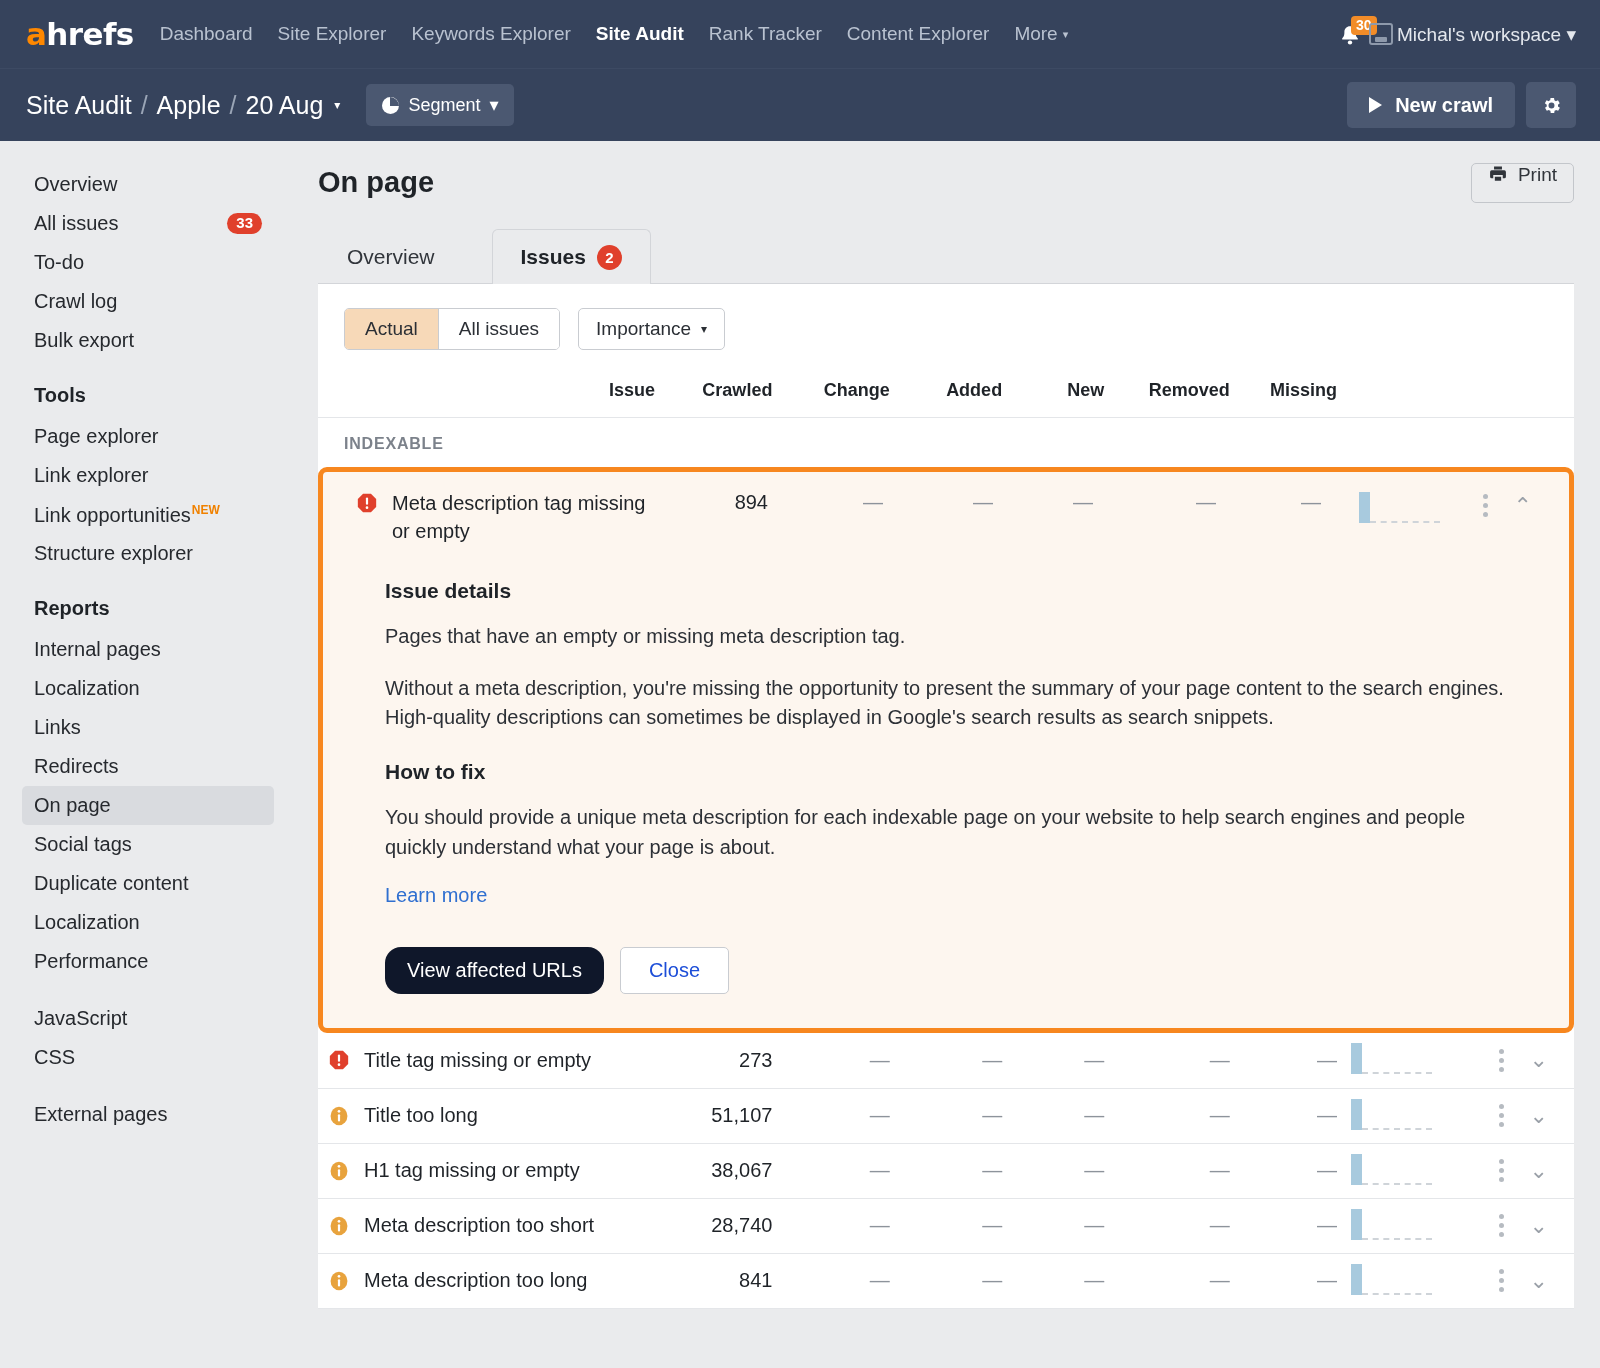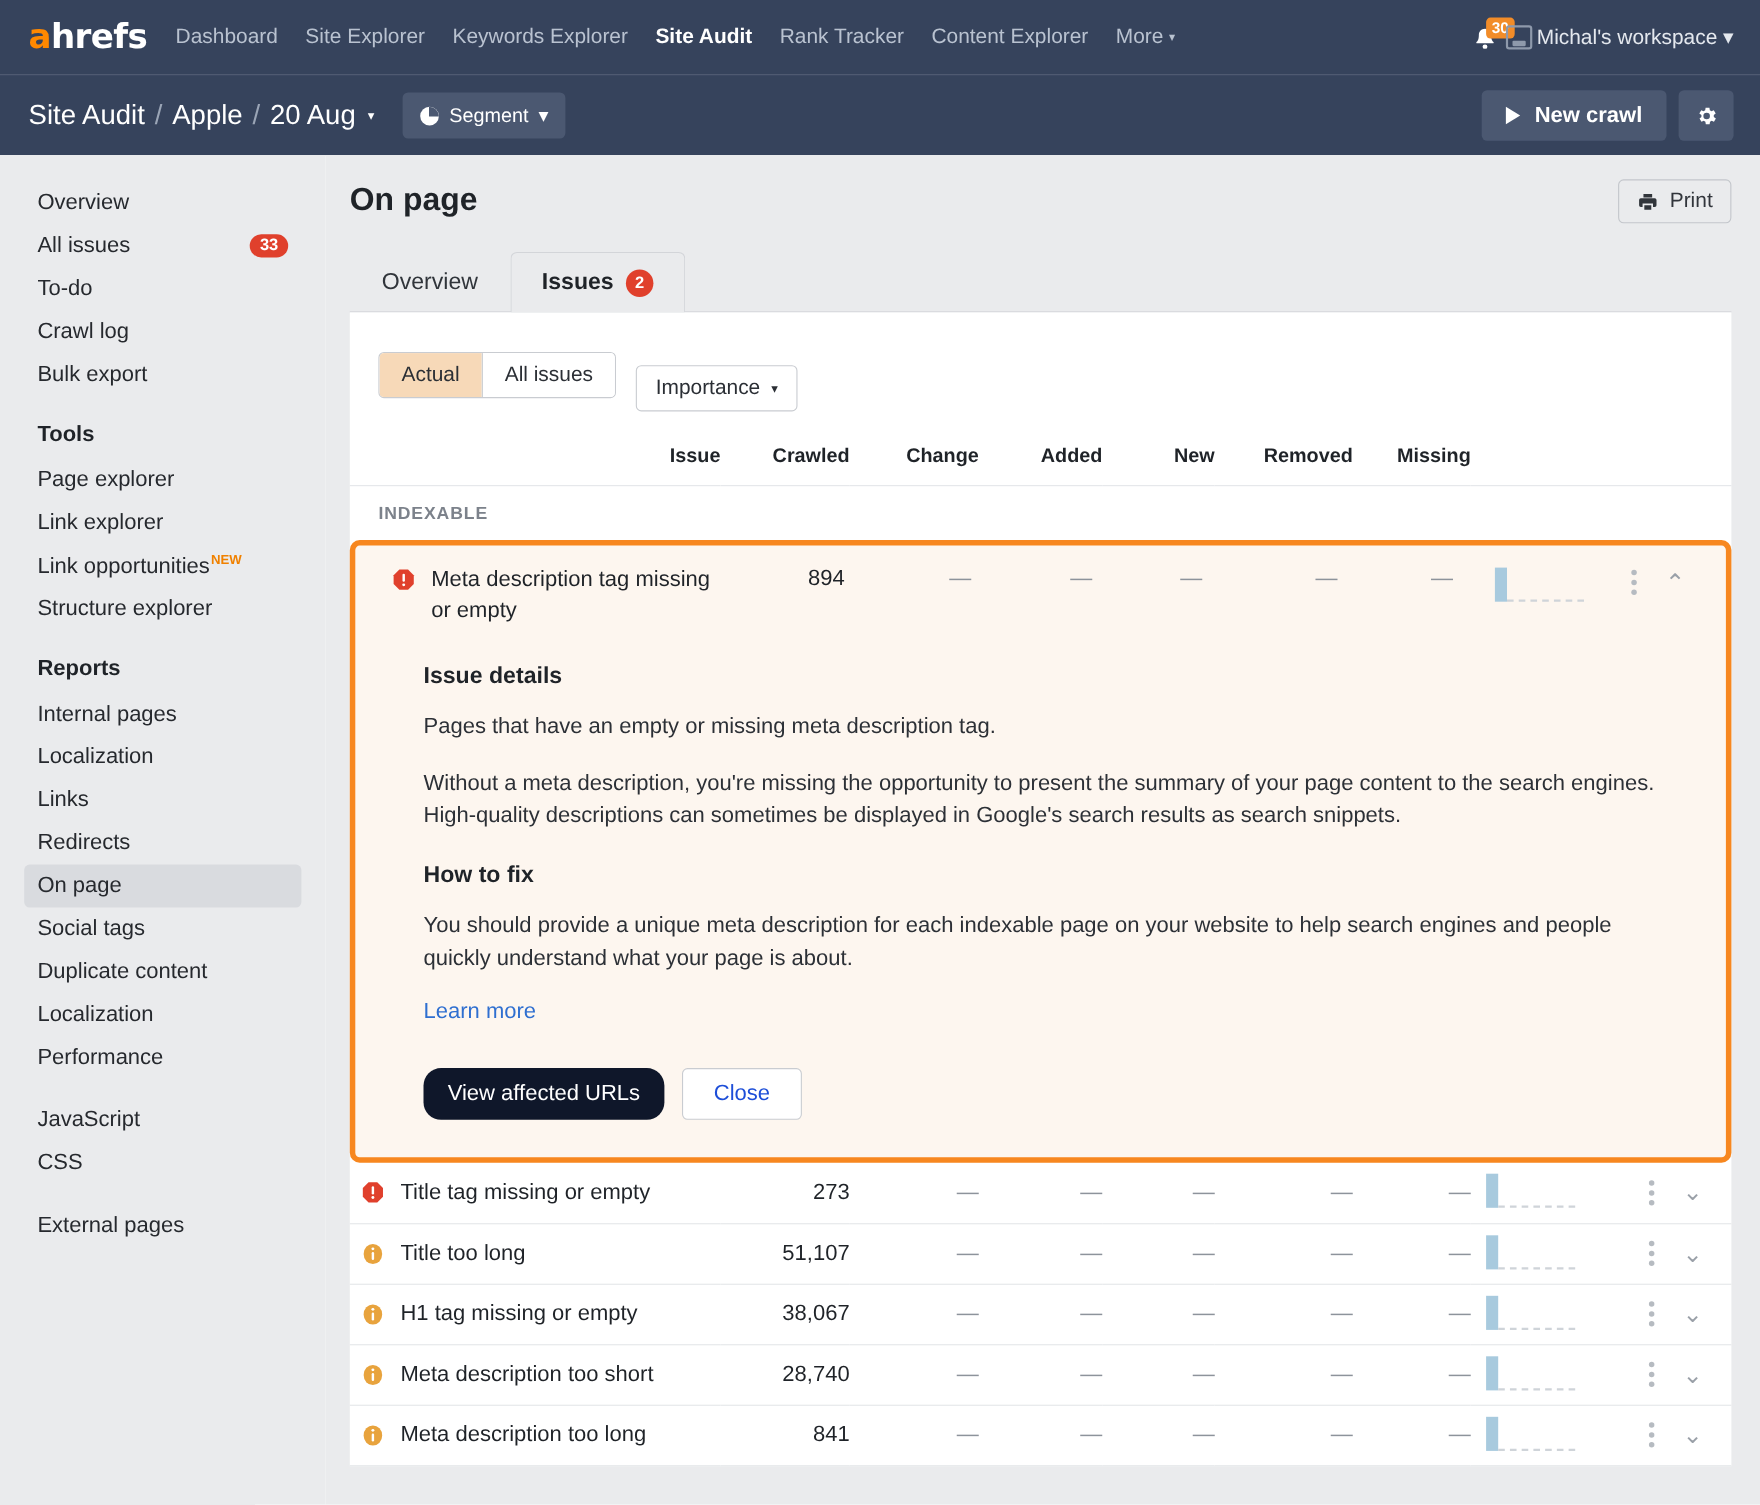--- a/index.html
+++ b/index.html
@@ -164,21 +164,21 @@
     position: relative;
   }
   .main-titlerow { display: flex; align-items: flex-start; }
   .page-title { font-size: 29px; font-weight: bold; color: #1f2328; padding-top: 3px; }
   .print-btn {
     margin-left: auto;
     background: #eaebed;
     border: 1px solid #c3c6cb;
     border-radius: 5px;
     height: 40px;
-    display: flex; align-items: center; gap: 10px;
+    display: flex; align-items: flex-start; gap: 10px;
     padding: 0 16px;
     font-size: 19px; color: #31353b;
     cursor: pointer;
   }
 
   
   .tabs { display: flex; align-items: flex-end; margin-top: 25px; border-bottom: 1px solid #d3d5d9; }
   .tab {
     padding: 0 28px;
     height: 55px;
@@ -189,20 +189,21 @@
     border-bottom: none;
     border-radius: 6px 6px 0 0;
     position: relative;
     top: 1px;
   }
   .tab.active {
     background: #eaebed;
     border-color: #d3d5d9;
     font-weight: bold;
     color: #1f2328;
+    margin-left: 28px;
   }
   .tab-badge {
     background: #e0402c; color: #fff; font-size: 15px; font-weight: bold;
     width: 25px; height: 25px; border-radius: 50%;
     display: flex; align-items: center; justify-content: center;
   }
 
   
   .card {
     background: #ffffff;
@@ -214,21 +215,21 @@
   .seg-btn {
     padding: 0 20px; display: flex; align-items: center;
     font-size: 19px; color: #2b2f35; cursor: pointer; background: #fff;
   }
   .seg-btn.active { background: #f7d9b8; }
   .seg-btn + .seg-btn { border-left: 1px solid #c9ccd1; }
   .drop-btn {
     height: 42px; border: 1px solid #c9ccd1; border-radius: 5px;
     background: #fff; padding: 0 17px;
     display: flex; align-items: center; gap: 10px;
-    font-size: 19px; color: #2b2f35; cursor: pointer; margin-top: 24px;
+    font-size: 19px; color: #2b2f35; cursor: pointer;
   }
 
   
   table.issues { width: 100%; border-collapse: collapse; table-layout: fixed; }
   table.issues th {
     font-size: 18px; font-weight: bold; color: #1f2328;
     text-align: right;
     padding: 8px 0 16px;
     border-bottom: 1px solid #e4e6e9;
   }

